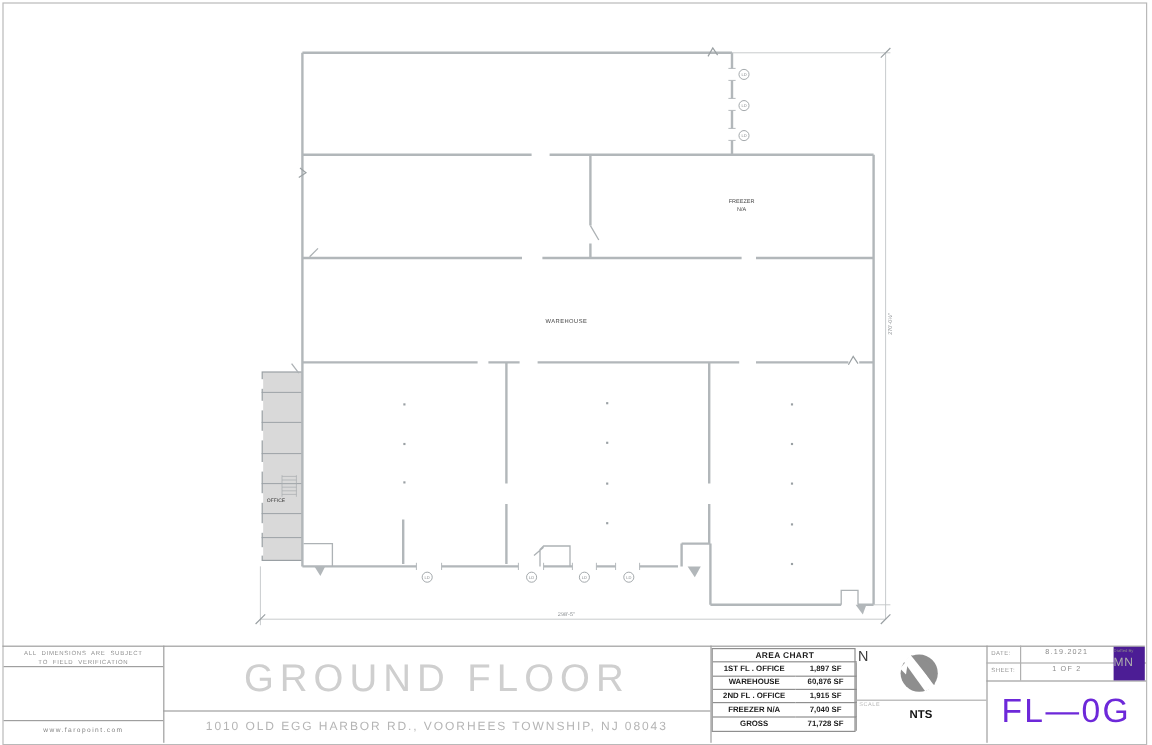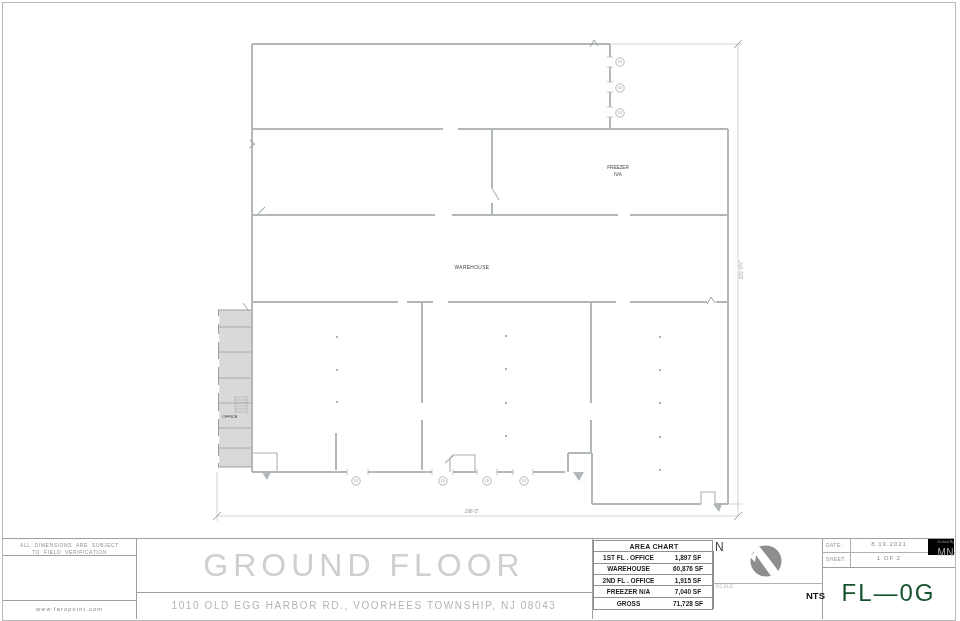--- a/index.html
+++ b/index.html
@@ -27,29 +27,29 @@
       border:1px solid #8f8f8f;box-sizing:border-box;font-size:6.5px;font-weight:bold;color:#1c1c1c;}
   .area-table div{border-right:1px solid #8f8f8f;border-bottom:1px solid #8f8f8f;
       display:flex;align-items:center;justify-content:center;box-sizing:border-box;}
   .area-table .hdr{grid-column:1 / span 2;font-size:7px;letter-spacing:.3px;}
   .area-table div:nth-last-child(-n+2){border-bottom:none;}
   .area-table div:nth-child(even){border-right:none;}
   .area-table .hdr{border-right:none;}
   
   .north-n{left:715px;top:540px;font-size:12px;color:#3c3c3c;}
   .scale-lbl{left:716px;top:584px;font-size:4.6px;letter-spacing:.5px;color:#b8b8b8;}
-  .nts{left:713px;top:590px;width:109px;text-align:center;font-size:9.5px;font-weight:bold;color:#111;margin-left:48px;}
+  .nts{left:713px;top:590px;width:109px;text-align:center;font-size:9.5px;font-weight:bold;color:#111;}
   
   .dlabel{font-size:5px;color:#949494;letter-spacing:.4px;}
   .dvalue{font-size:6px;color:#8d8d8d;letter-spacing:1px;}
-  .drafted-box{left:928px;top:539px;width:26px;height:16px;background:#000000;text-align:right;}
+  .drafted-box{left:928px;top:539px;width:26px;height:28px;background:#4c1d95;text-align:left;}
   .drafted-lbl{font-size:3.5px;color:#8a8a8a;display:block;margin-top:1px;}
   .drafted-val{font-size:10px;color:#aeaeae;display:block;margin-top:3px;letter-spacing:.5px;}
   .code-cell{left:822px;top:567px;width:133px;height:52px;display:flex;align-items:center;justify-content:center;}
-  .sheet-code{font-size:24px;color:#14532d;letter-spacing:2px;white-space:nowrap;}
+  .sheet-code{font-size:28px;color:#6d28d9;letter-spacing:2px;white-space:nowrap;}
 </style>
 </head>
 <body>
 
 <div id="sheet">
   <div class="frame"></div>
 
   <svg class="abs" style="left:0;top:0;" width="960" height="538" viewBox="0 0 960 538">
 
     <g>

